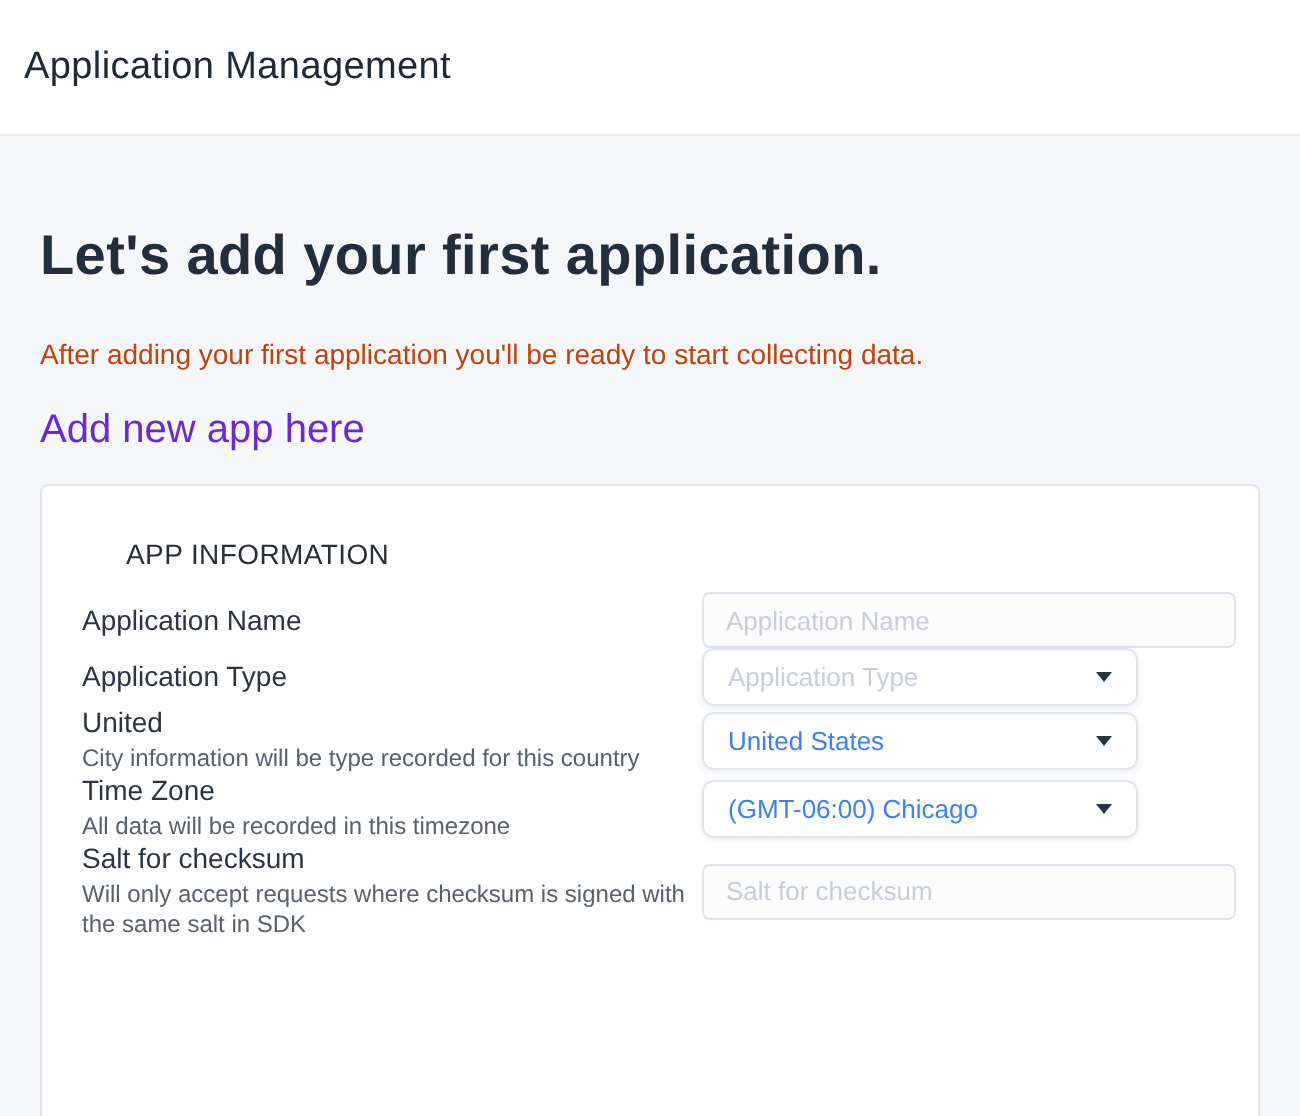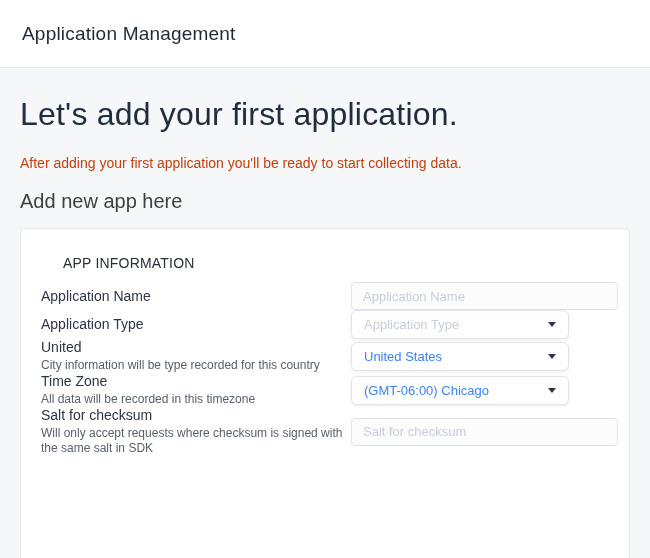--- a/index.html
+++ b/index.html
@@ -5,40 +5,40 @@
   * { box-sizing: border-box; margin: 0; padding: 0; }
   html, body {
     width: 650px; height: 558px; overflow: hidden;
     font-family: "Liberation Sans", "DejaVu Sans", sans-serif;
     background: #f6f7f9;
   }
   .app-header {
     height: 68px; background: #ffffff;
     border-bottom: 1px solid #e7e9ed;
     display: flex; align-items: center;
-    padding-left: 22px;
+    padding-left: 12px;
   }
   .app-header h1 {
     font-size: 19px; font-weight: 500; color: #1e2a38;
     letter-spacing: 0.2px;
   }
   .content { padding: 0 20px; }
   .intro-heading {
-    margin-top: 28px;
-    font-size: 32px; line-height: 36px; font-weight: 400;
+    margin-top: 42px;
+    font-size: 28px; line-height: 36px; font-weight: 700;
     color: #222d3d; letter-spacing: 0.2px;
   }
   .intro-sub {
     margin-top: 22px;
     font-size: 14px; line-height: 18px; color: #c2410c;
   }
   .section-title {
     margin-top: 16px;
     font-size: 20px; line-height: 26px; font-weight: 500;
-    color: #404040;
+    color: #6d28d9;
   }
   .card {
     margin-top: 14px;
     background: #ffffff;
     border: 1px solid #e3e7ec;
     border-radius: 4px;
     padding: 25px 13px 30px 20px;
     min-height: 360px;
   }
   .card-section-header {

